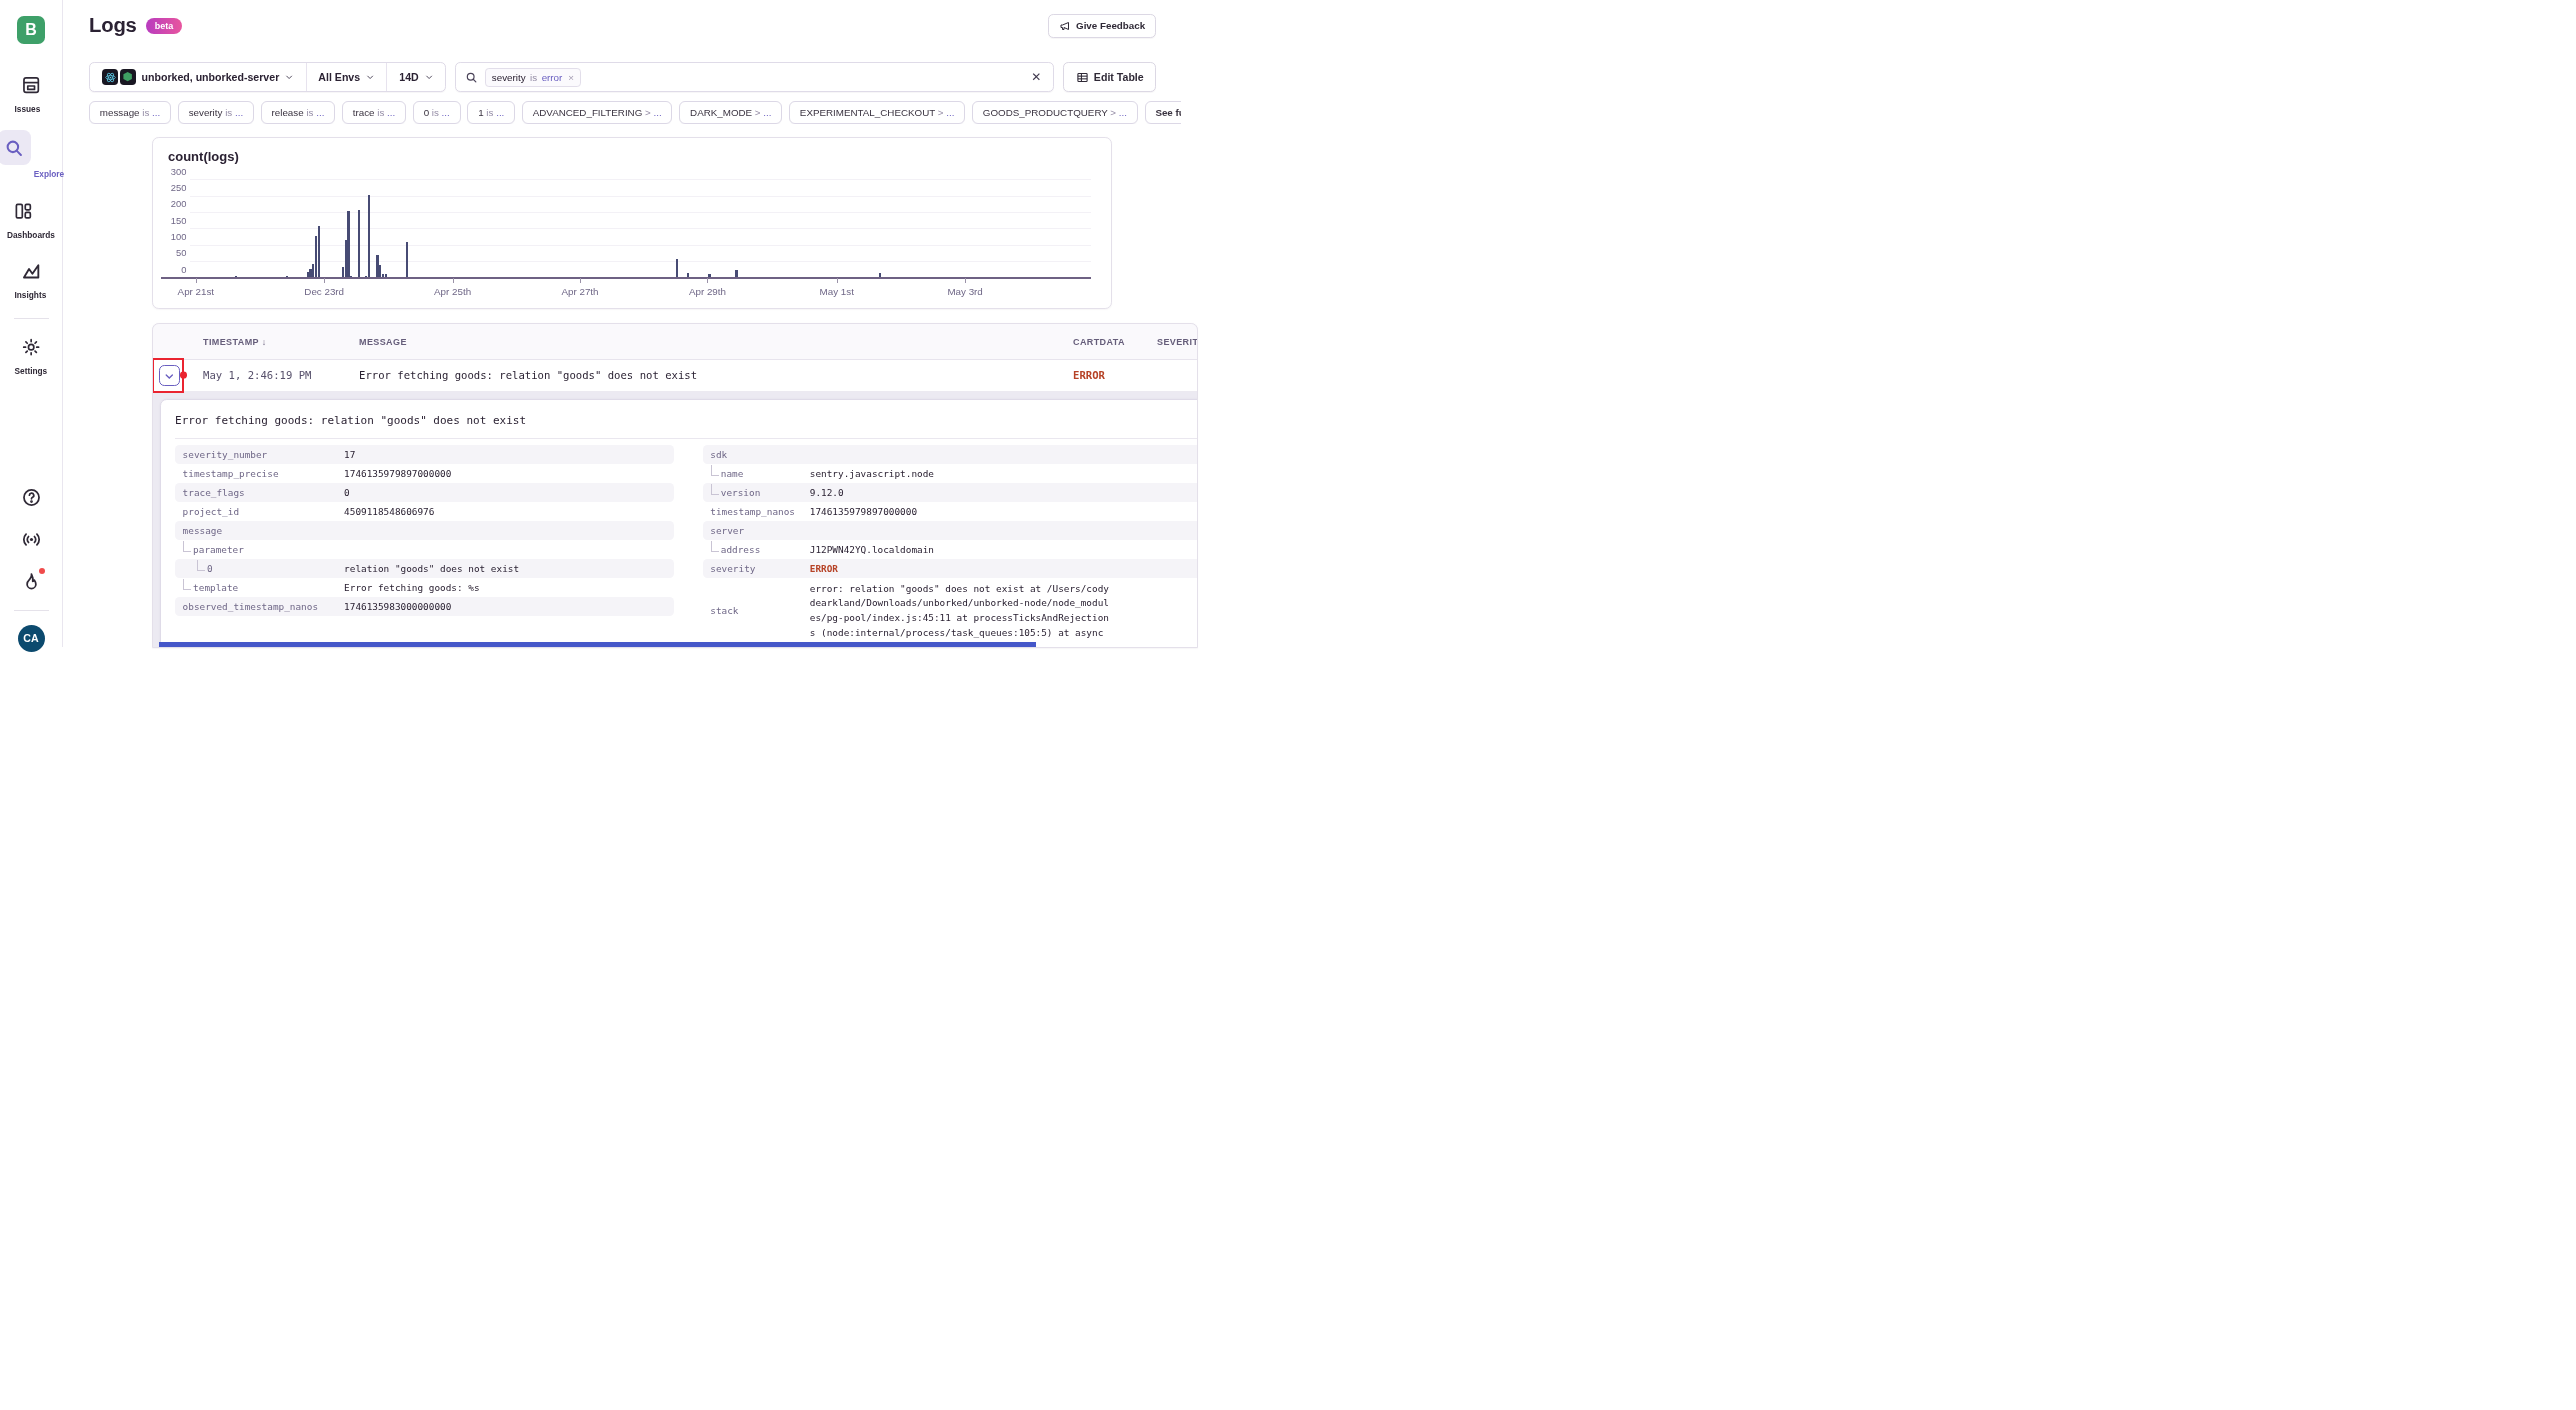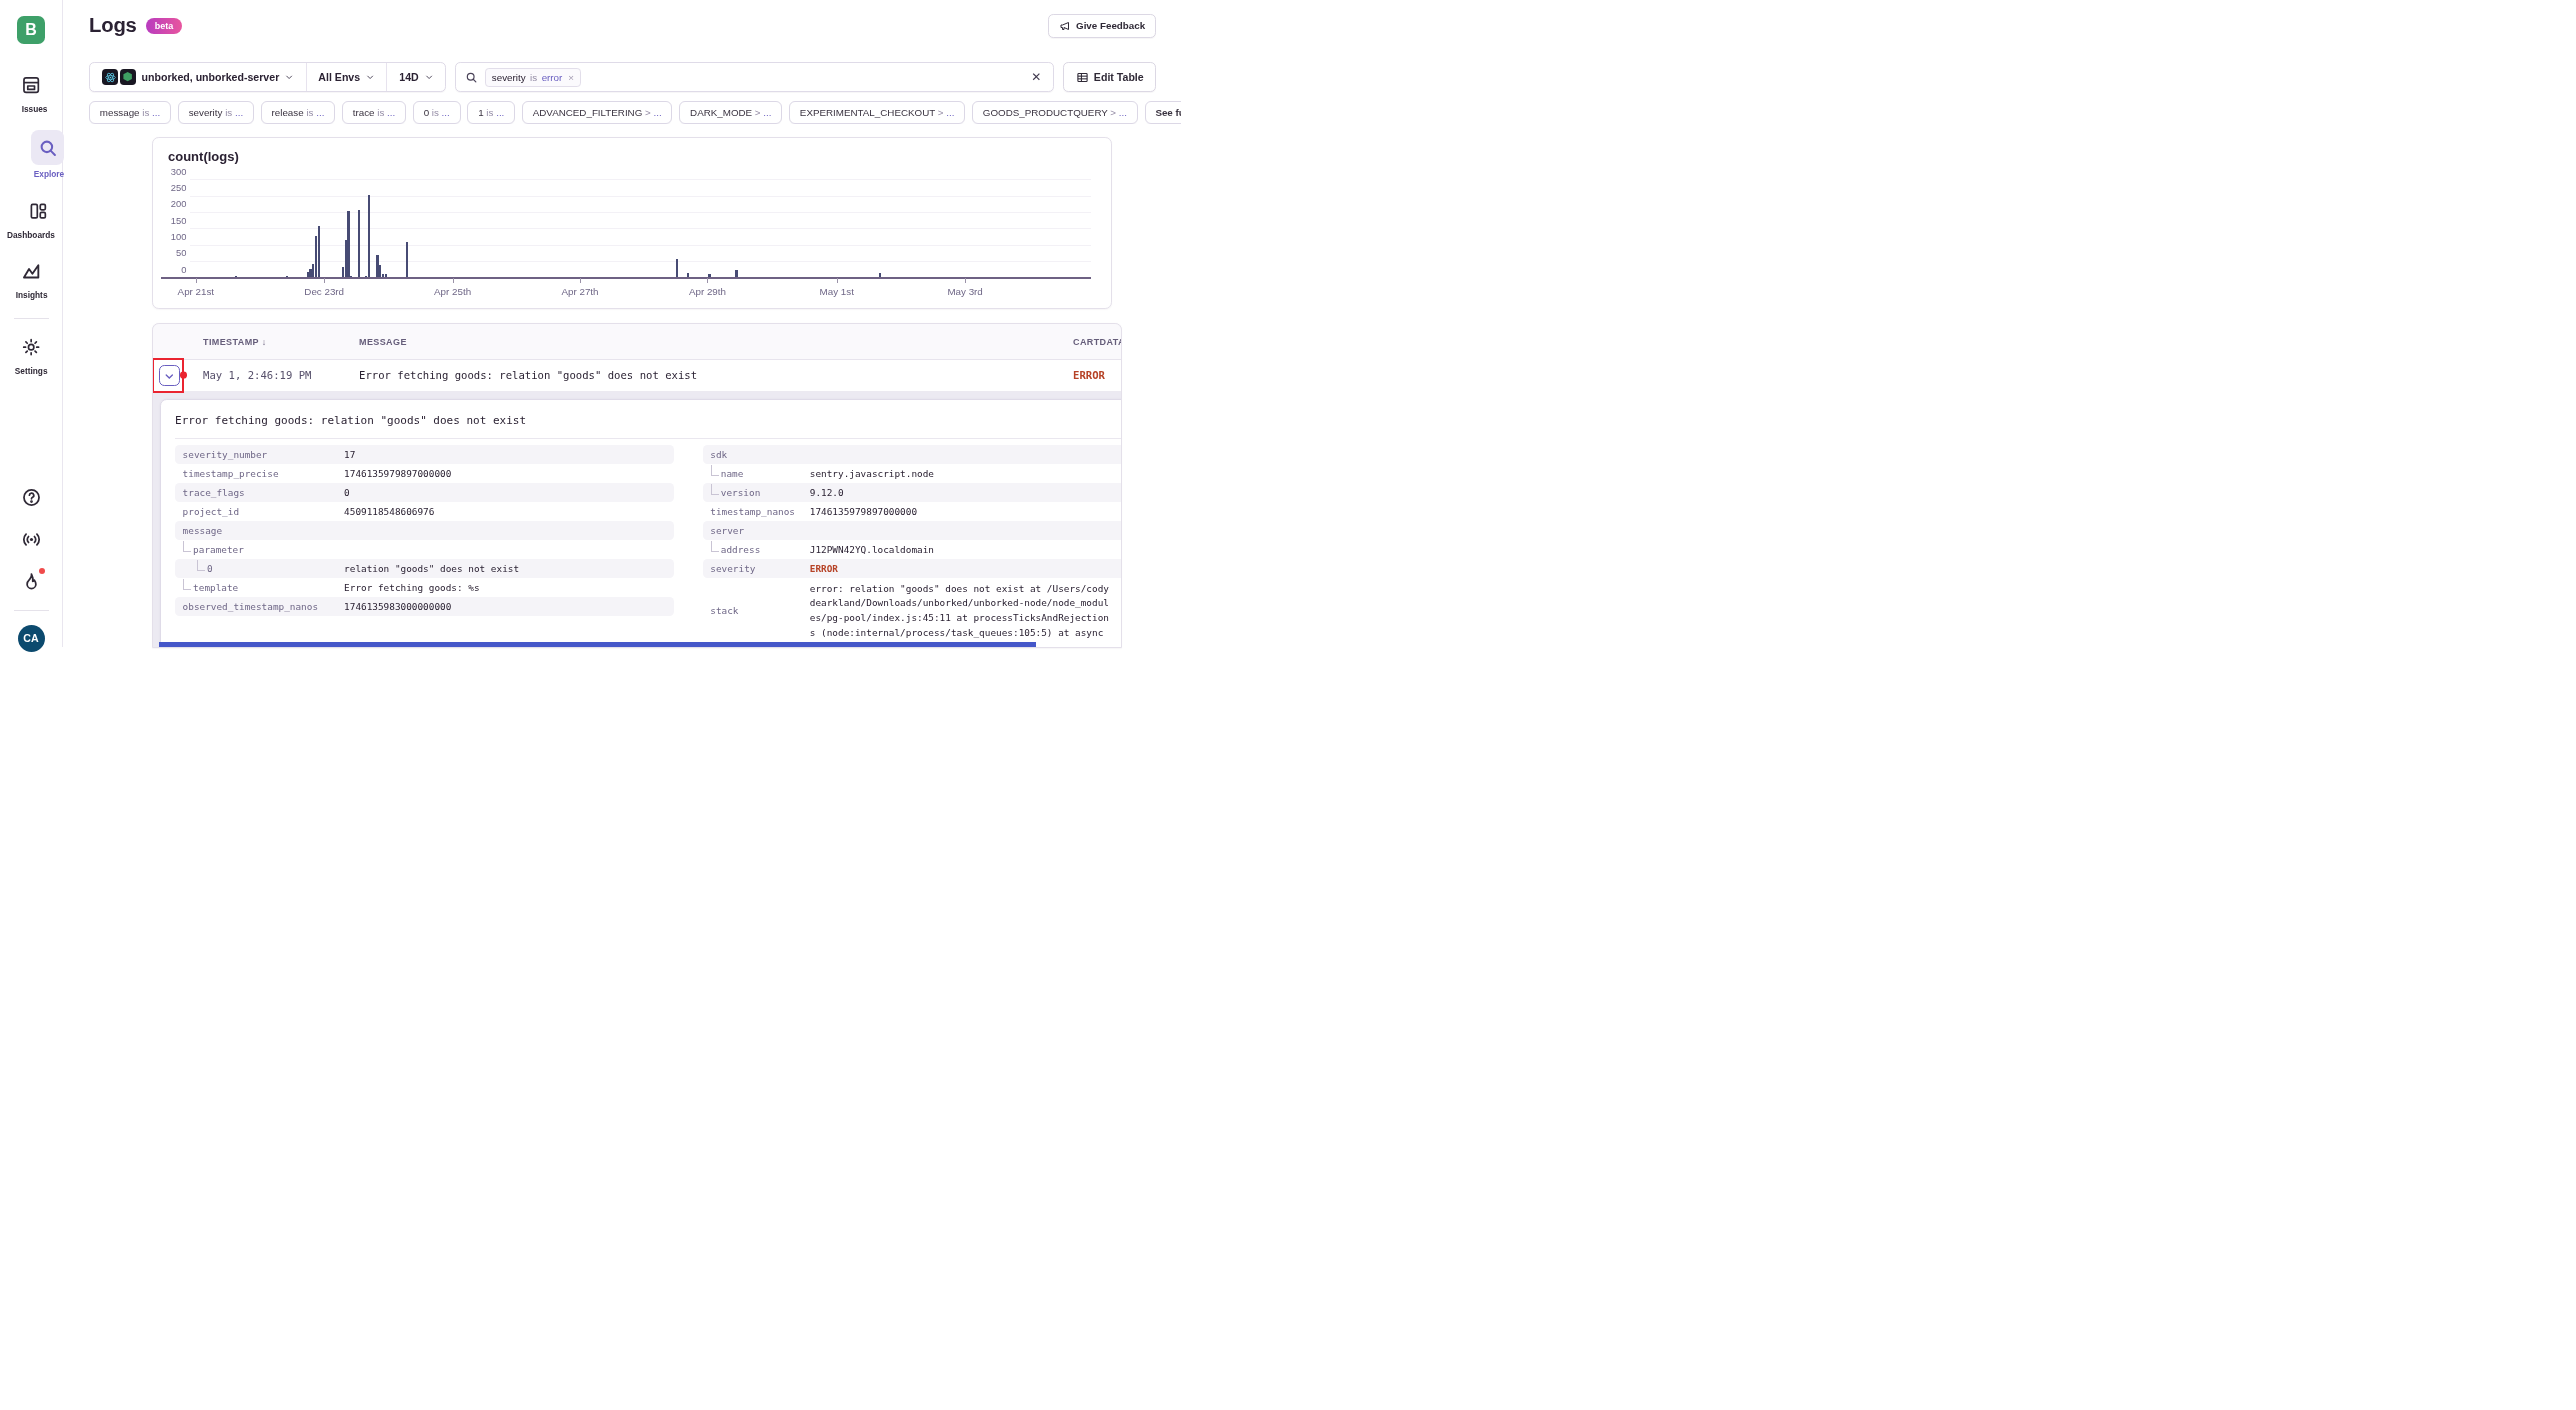--- a/index.html
+++ b/index.html
@@ -6,21 +6,21 @@
   html,body { width:1182px; height:647px; overflow:hidden; background:#fff;
     font-family:"Liberation Sans", sans-serif; color:#2b2233; }
   .mono { font-family:"DejaVu Sans Mono", monospace; }
 
   
   .sidebar { position:fixed; left:0; top:0; width:63px; height:647px; background:#fff;
     border-right:0.8px solid #e9e6ef; display:flex; flex-direction:column; align-items:center; z-index:5; }
   .logo { width:28px; height:28px; background:#3ea069; border-radius:6.8px; margin-top:16px;
     display:flex; align-items:center; justify-content:center; color:#fff; font-weight:800; font-size:16px; }
   .nav { display:flex; flex-direction:column; align-items:center; margin-top:26px; width:100%; }
-  .nav-item { display:flex; flex-direction:column; align-items:flex-end; margin-bottom:16.6px; cursor:pointer; }
+  .nav-item { display:flex; flex-direction:column; align-items:flex-start; margin-bottom:16.6px; cursor:pointer; }
   .nav-icon { width:33px; height:30px; display:flex; align-items:center; justify-content:center; border-radius:7.5px; }
   .nav-item.active .nav-icon { background:#ebe8f4; height:35px; }
   .nav-label { font-size:8.3px; font-weight:700; color:#2f2936; margin-top:3.8px; }
   .nav-item.active .nav-label { color:#6a5fc1;padding-left:36px; }
   .side-divider { width:35px; height:0.8px; background:#e5e2ea; margin:1.5px 0 13.6px 0; }
   .side-bottom { margin-top:auto; display:flex; flex-direction:column; align-items:center; }
   .side-bottom .nav-icon { margin-bottom:12px; position:relative; }
   .red-dot { position:absolute; top:1.5px; right:2.3px; width:6px; height:6px; border-radius:50%; background:#f04b4b; }
   .avatar { width:27px; height:27px; border-radius:50%; background:#0c4a6e; color:#fff; font-weight:700;
     font-size:10.6px; display:flex; align-items:center; justify-content:center; margin-bottom:-4.5px; }
@@ -68,21 +68,21 @@
   .gridline { position:absolute; left:29px; right:0; height:0.8px; background:#f3f1f6; }
   .axis-line { position:absolute; left:0; right:0; bottom:-0.8px; height:1.5px; background:#6e6183; }
   .bar { position:absolute; bottom:0; width:2.3px; background:#474b74; }
   .ylab { position:absolute; width:26px; text-align:right; font-size:9.4px; color:#6f6787; transform:translateY(-4.5px); }
   .xticks { position:absolute; left:7.5px; right:20.3px; top:140px; height:4.5px; }
   .xtick { position:absolute; top:0; width:0.8px; height:4.5px; background:#9a92a8; }
   .xlabs { position:absolute; left:7.5px; right:20.3px; top:148px; height:12px; }
   .xlab { position:absolute; transform:translateX(-50%); font-size:9.8px; color:#6f6787; white-space:nowrap; }
 
   
-  .table-card { position:absolute; left:89px; top:323px; width:970px; height:325px; background:#eceaf2;
+  .table-card { position:absolute; left:89px; top:323px; width:1046px; height:325px; background:#eceaf2;
     border:0.8px solid #e4e0ea; border-radius:6.8px 6.8px 0 0; overflow:hidden; box-shadow:0 0.8px 1.5px rgba(40,30,60,.04); }
   .t-header { position:relative; height:36px; background:#faf9fc; border-bottom:0.8px solid #e7e4ed;
     font-size:9px; font-weight:700; letter-spacing:0.4px; color:#655d7a; }
   .t-header span { position:absolute; top:13px; }
   .th-timestamp { left:50px; } .th-message { left:206px; } .th-cartdata { left:920px; } .th-severity { left:1004px; }
   .t-row { position:relative; height:32px; background:#fff; border-bottom:0.8px solid #eceaf1;
     font-size:10.6px; }
   .t-row .cell-ts { position:absolute; left:50px; top:9px; color:#57506b; }
   .t-row .cell-msg { position:absolute; left:206px; top:9px; color:#2b2233; }
   .t-row .cell-sev { position:absolute; left:920px; top:9px; color:#b64226; font-weight:700; }

